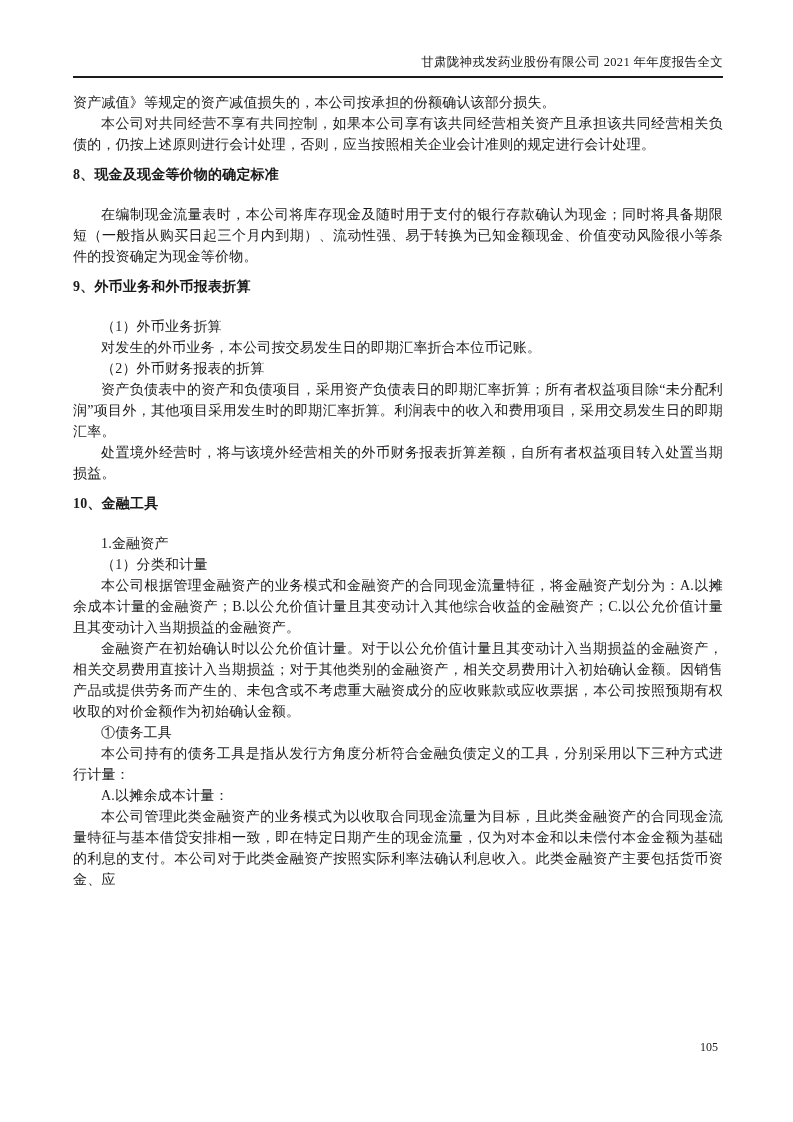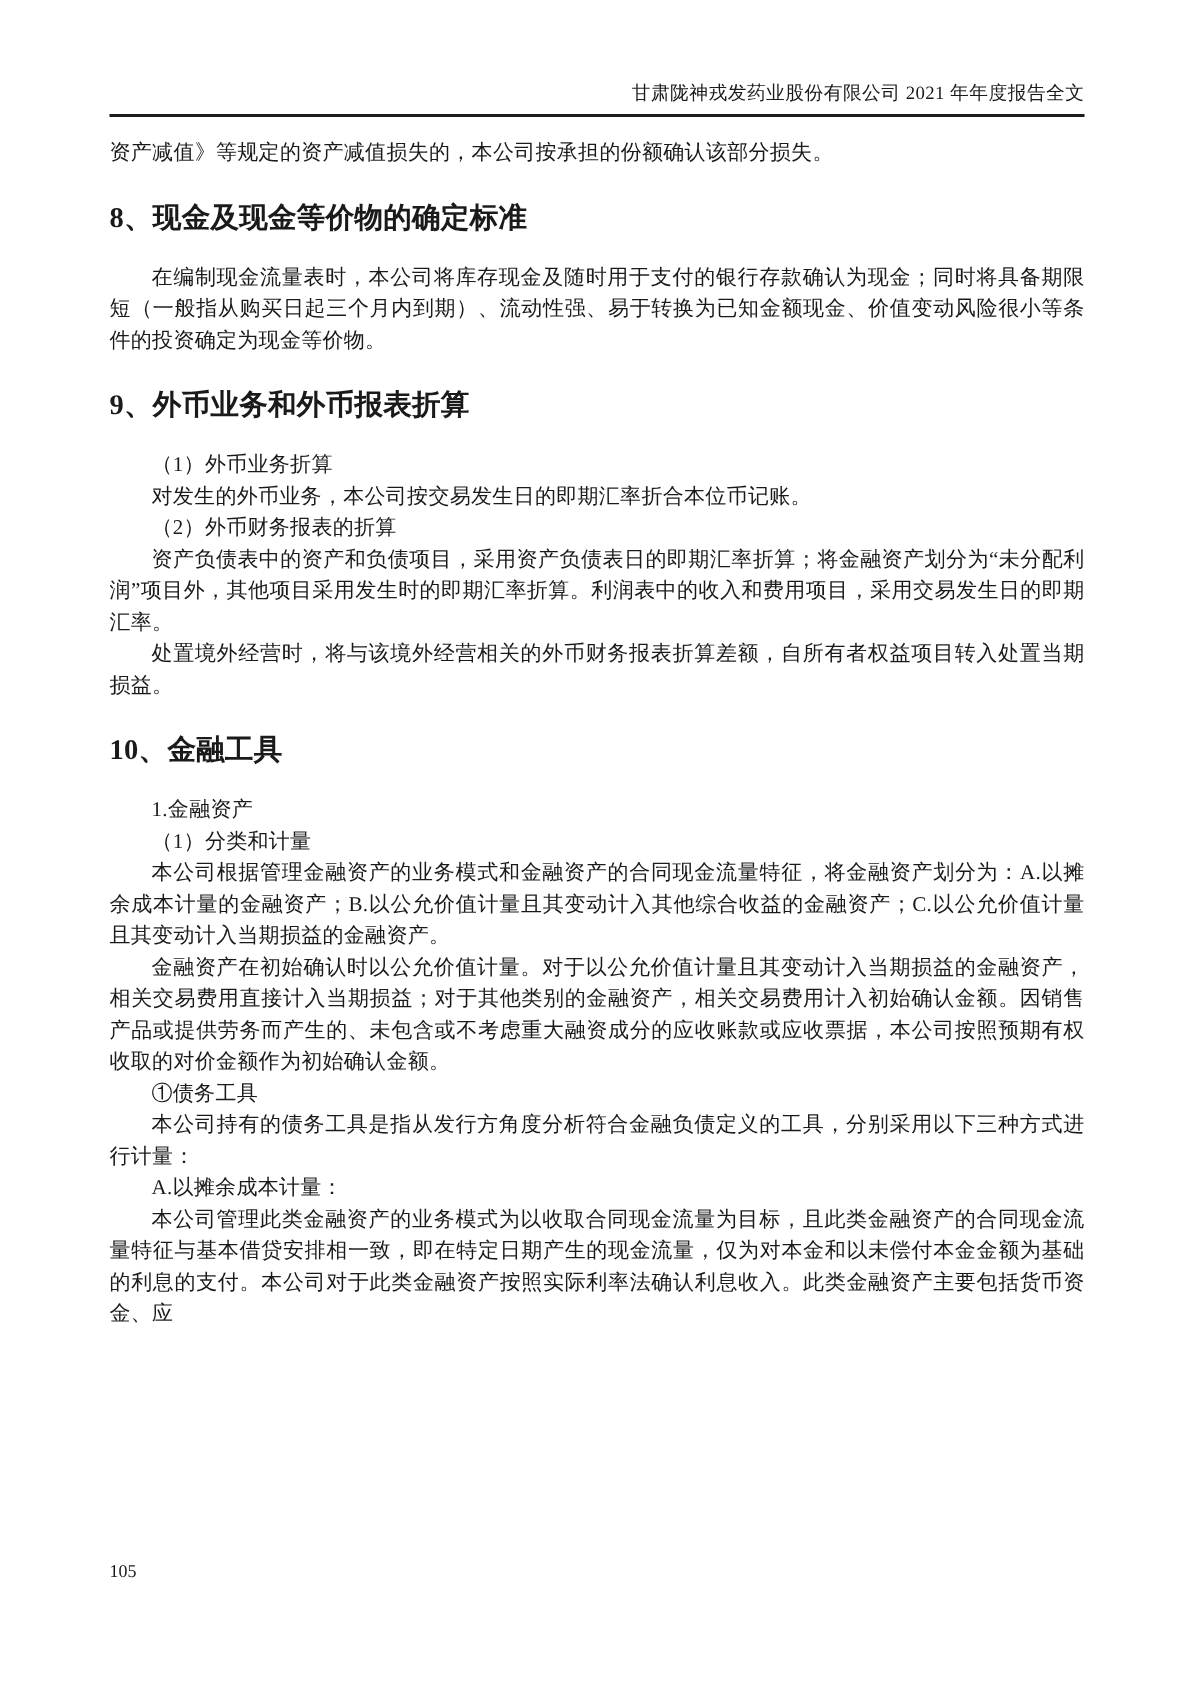--- a/index.html
+++ b/index.html
@@ -48,55 +48,56 @@
     line-height: 21px;
     text-align: justify;
     text-indent: 2em;
     word-break: break-all;
     letter-spacing: 0.2px;
   }
   .doc-para.no-indent {
     text-indent: 0;
   }
   .doc-heading {
-    margin: 22px 0 19px 0;
-    font-size: 19px;
+    margin: 9px 0 19px 0;
+    font-size: 14px;
     font-weight: bold;
     line-height: 21px;
     letter-spacing: 0.2px;
   }
   .page-number {
     position: absolute;
     top: 1040px;
     left: 73px;
     width: 645px;
-    text-align: left;
+    text-align: right;
     font-size: 12px;
     line-height: 15px;
     color: #1a1a1a;
   }
 </style>
 </head>
 <body>
 
 <div class="page">
 
   <div class="report-header">甘肃陇神戎发药业股份有限公司 2021 年年度报告全文</div>
 
   <div class="header-divider"></div>
 
   <div class="doc-body">
       <p class="doc-para no-indent">资产减值》等规定的资产减值损失的，本公司按承担的份额确认该部分损失。</p>
+      <p class="doc-para">本公司对共同经营不享有共同控制，如果本公司享有该共同经营相关资产且承担该共同经营相关负债的，仍按上述原则进行会计处理，否则，应当按照相关企业会计准则的规定进行会计处理。</p>
       <h2 class="doc-heading">8、现金及现金等价物的确定标准</h2>
       <p class="doc-para">在编制现金流量表时，本公司将库存现金及随时用于支付的银行存款确认为现金；同时将具备期限短（一般指从购买日起三个月内到期）、流动性强、易于转换为已知金额现金、价值变动风险很小等条件的投资确定为现金等价物。</p>
       <h2 class="doc-heading">9、外币业务和外币报表折算</h2>
       <p class="doc-para">（1）外币业务折算</p>
       <p class="doc-para">对发生的外币业务，本公司按交易发生日的即期汇率折合本位币记账。</p>
       <p class="doc-para">（2）外币财务报表的折算</p>
-      <p class="doc-para">资产负债表中的资产和负债项目，采用资产负债表日的即期汇率折算；将金融资产划分为“未分配利润”项目外，其他项目采用发生时的即期汇率折算。利润表中的收入和费用项目，采用交易发生日的即期汇率。</p>
+      <p class="doc-para">资产负债表中的资产和负债项目，采用资产负债表日的即期汇率折算；所有者权益项目除“未分配利润”项目外，其他项目采用发生时的即期汇率折算。利润表中的收入和费用项目，采用交易发生日的即期汇率。</p>
       <p class="doc-para">处置境外经营时，将与该境外经营相关的外币财务报表折算差额，自所有者权益项目转入处置当期损益。</p>
       <h2 class="doc-heading">10、金融工具</h2>
       <p class="doc-para">1.金融资产</p>
       <p class="doc-para">（1）分类和计量</p>
       <p class="doc-para">本公司根据管理金融资产的业务模式和金融资产的合同现金流量特征，将金融资产划分为：A.以摊余成本计量的金融资产；B.以公允价值计量且其变动计入其他综合收益的金融资产；C.以公允价值计量且其变动计入当期损益的金融资产。</p>
       <p class="doc-para">金融资产在初始确认时以公允价值计量。对于以公允价值计量且其变动计入当期损益的金融资产，相关交易费用直接计入当期损益；对于其他类别的金融资产，相关交易费用计入初始确认金额。因销售产品或提供劳务而产生的、未包含或不考虑重大融资成分的应收账款或应收票据，本公司按照预期有权收取的对价金额作为初始确认金额。</p>
       <p class="doc-para">①债务工具</p>
       <p class="doc-para">本公司持有的债务工具是指从发行方角度分析符合金融负债定义的工具，分别采用以下三种方式进行计量：</p>
       <p class="doc-para">A.以摊余成本计量：</p>
       <p class="doc-para">本公司管理此类金融资产的业务模式为以收取合同现金流量为目标，且此类金融资产的合同现金流量特征与基本借贷安排相一致，即在特定日期产生的现金流量，仅为对本金和以未偿付本金金额为基础的利息的支付。本公司对于此类金融资产按照实际利率法确认利息收入。此类金融资产主要包括货币资金、应</p>

